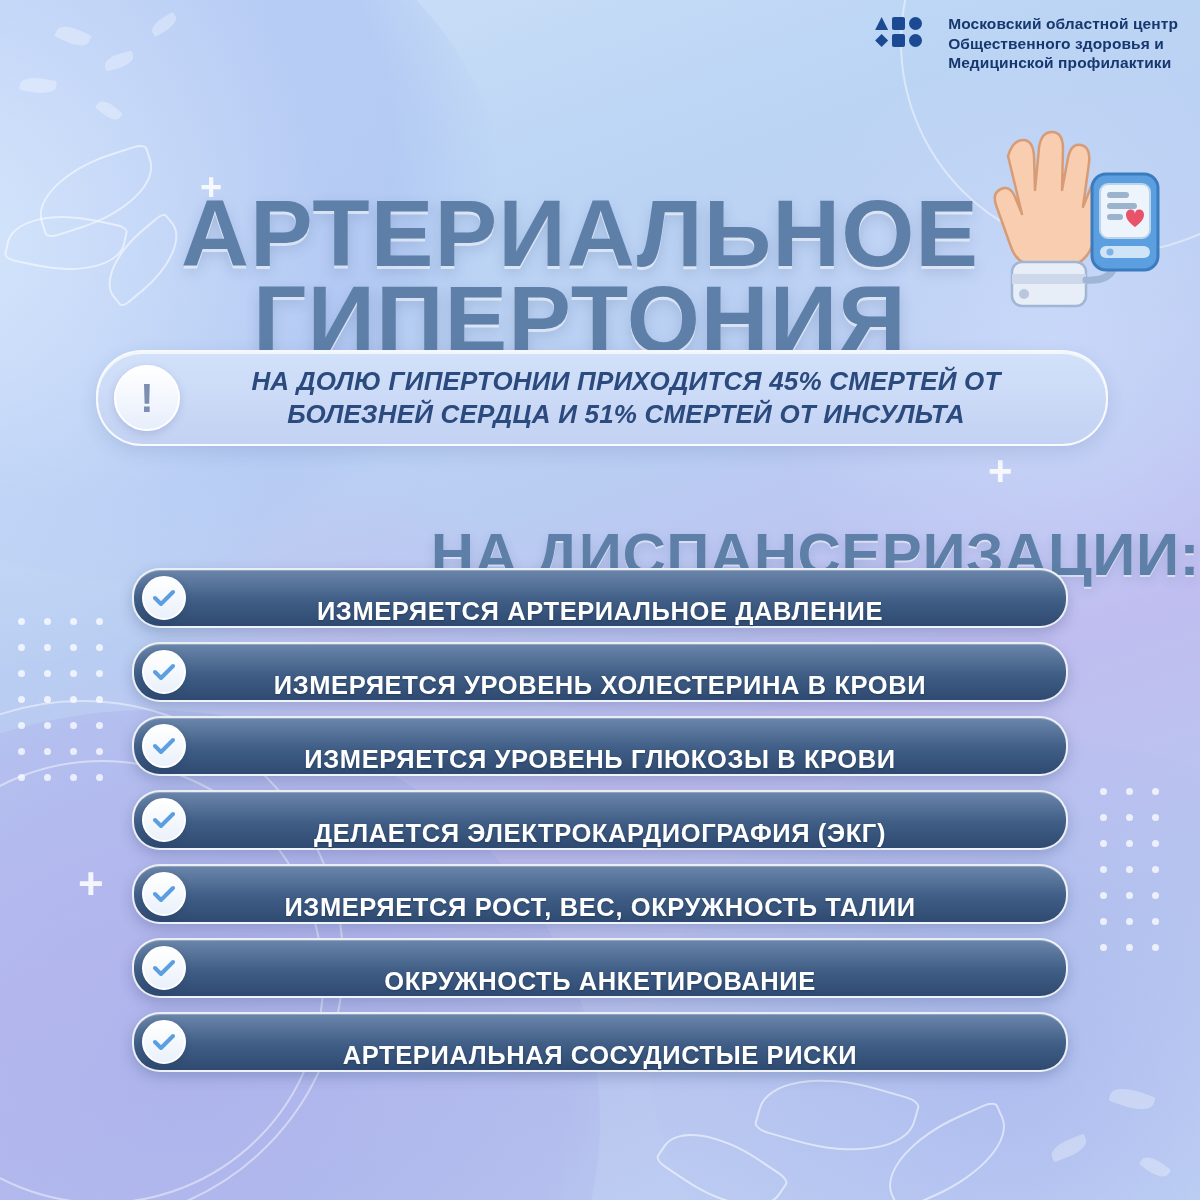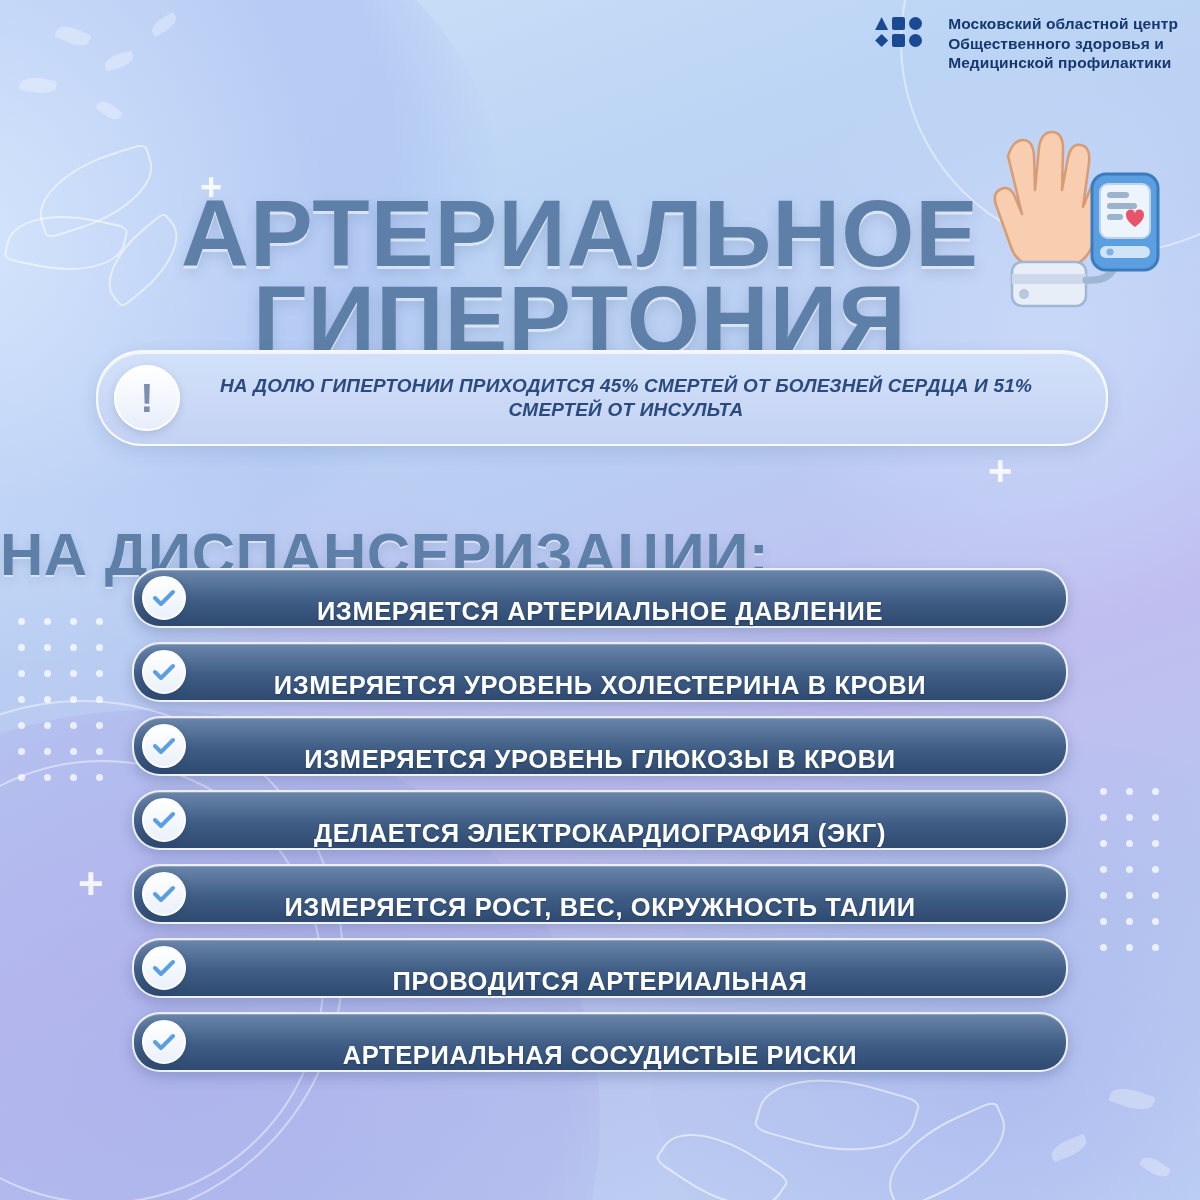--- a/index.html
+++ b/index.html
@@ -183,35 +183,35 @@
     justify-content: center;
     color: #7d8fb1;
     font-size: 40px;
     font-weight: bold;
     line-height: 1;
   }
   .alert-text {
     flex: 1 1 auto;
     text-align: center;
     padding: 0 40px 0 6px;
-    font-size: 19px;
+    font-size: 26px;
     font-weight: bold;
     font-style: italic;
     line-height: 1.26;
     color: #2b4a7d;
     letter-spacing: 0.2px;
   }
 
   
   .section-heading {
     position: absolute;
     top: 470px;
     left: 0;
     width: 1200px;
-    text-align: left;
+    text-align: right;
     font-size: 60px;
     font-weight: bold;
     color: #5d7fa8;
     letter-spacing: 0.5px;
     text-shadow: 0 2px 0 rgba(255,255,255,0.5), 0 5px 12px rgba(40,70,120,0.15);
     z-index: 6;
   }
 
   
   .checklist {
@@ -448,21 +448,21 @@
       </span>
       <span class="check-label">ИЗМЕРЯЕТСЯ РОСТ, ВЕС, ОКРУЖНОСТЬ ТАЛИИ</span>
     </div>
 
     <div class="check-row">
       <span class="check-badge">
         <svg width="22" height="18" viewBox="0 0 22 18">
             <path d="M2 9 L8 15 L20 3" fill="none" stroke="#5b9fe0" stroke-width="4" stroke-linecap="round" stroke-linejoin="round"></path>
           </svg>
       </span>
-      <span class="check-label">ПРОВОДИТСЯ АРТЕРИАЛЬНАЯ</span>
+      <span class="check-label">ОКРУЖНОСТЬ АНКЕТИРОВАНИЕ</span>
     </div>
 
     <div class="check-row">
       <span class="check-badge">
         <svg width="22" height="18" viewBox="0 0 22 18">
             <path d="M2 9 L8 15 L20 3" fill="none" stroke="#5b9fe0" stroke-width="4" stroke-linecap="round" stroke-linejoin="round"></path>
           </svg>
       </span>
       <span class="check-label">АРТЕРИАЛЬНАЯ СОСУДИСТЫЕ РИСКИ</span>
     </div>

